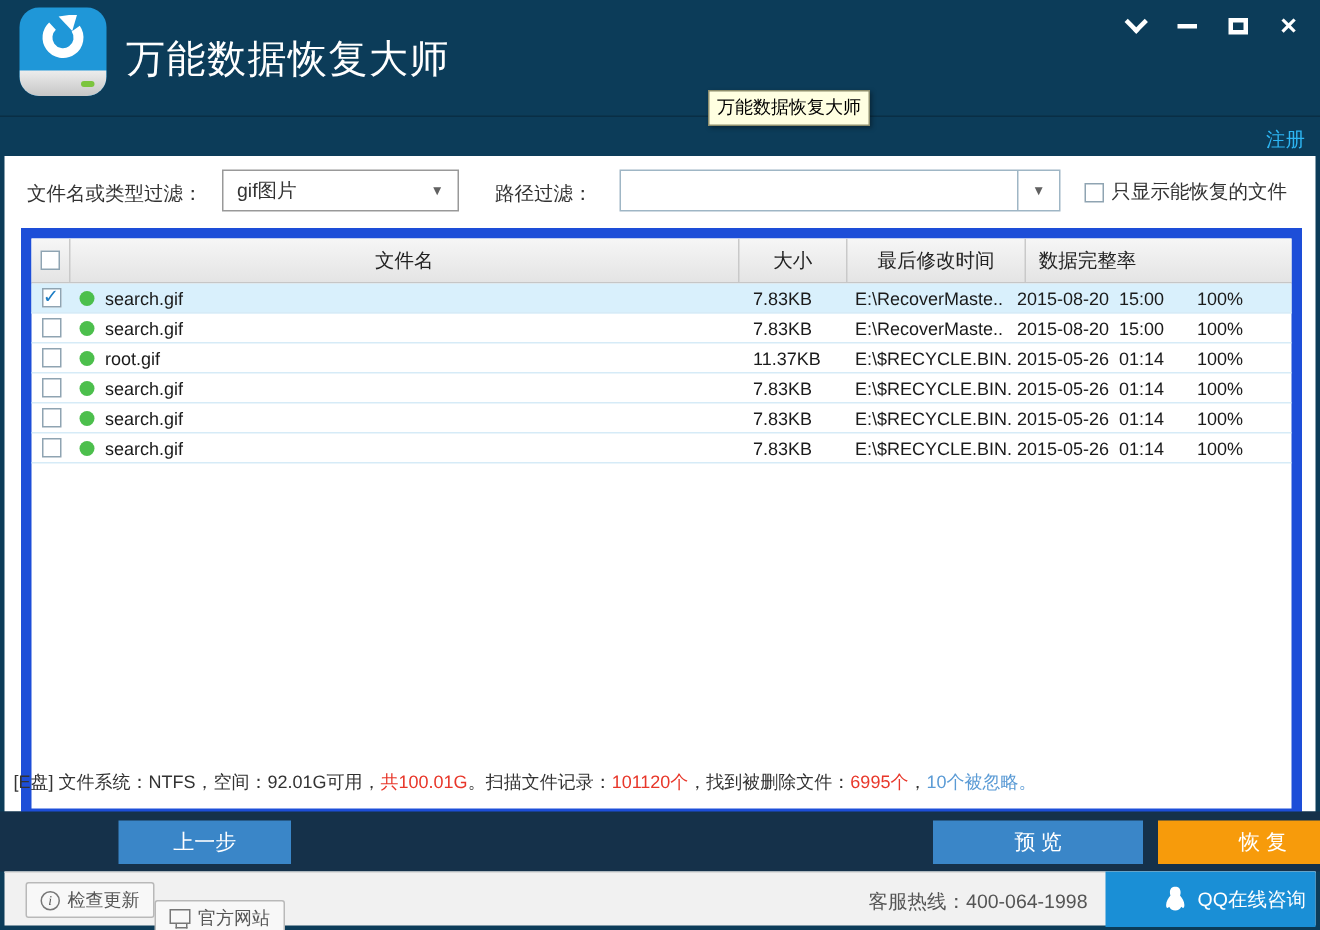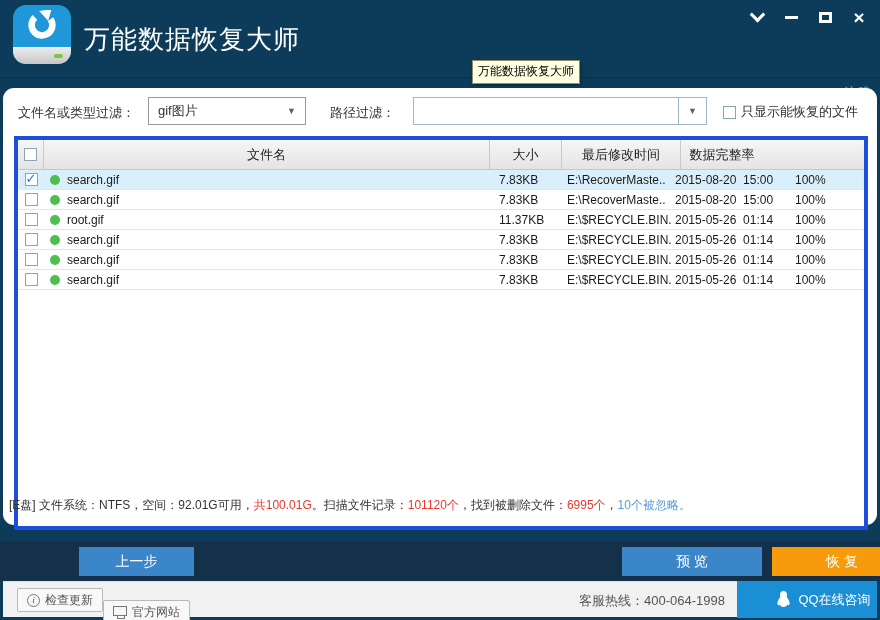--- a/index.html
+++ b/index.html
@@ -18,36 +18,36 @@
   .chevron-down { width:11px; height:11px; border-right:3px solid #fff; border-bottom:3px solid #fff; transform:rotate(45deg) translate(-2px,-2px); }
   .min-bar { width:13px; height:3px; background:#fff; }
   .max-box { width:13px; height:11px; border:3px solid #fff; }
   .close-x { color:#fff; font-size:19px; font-weight:bold; line-height:1; }
   .register-link { position:absolute; right:10px; top:84px; color:#2db5f2; font-size:13px; cursor:pointer; }
 
   
   .tooltip { position:absolute; left:472px; top:60px; background:#ffffe1; border:1px solid #8e8e6d; padding:2px 5px 3px 5px; font-size:12px; color:#000; z-index:9; box-shadow:1px 1px 3px rgba(0,0,0,.35); white-space:nowrap; }
 
   
-  .content { position:absolute; left:3px; top:88px; width:874px; height:437px; background:#ffffff;border-radius:11px; }
+  .content { position:absolute; left:3px; top:104px; width:874px; height:437px; background:#ffffff; }
   .filter-row { position:absolute; left:0; top:0; width:100%; height:46px; font-size:13px; color:#333; }
   .flabel { position:absolute; top:16px; white-space:nowrap; }
   .flabel-type { left:15px; }
   .flabel-path { left:327px; }
   .type-select { position:absolute; left:145px; top:9px; width:158px; height:28px; border:1px solid #999; background:#fff; display:flex; align-items:center; justify-content:space-between; padding:0 9px; cursor:pointer; }
   .dd-arrow { font-size:9px; color:#616161; }
   .path-combo { position:absolute; left:410px; top:9px; width:294px; height:28px; border:1px solid #9fb6c5; background:#fff; display:flex; }
   .path-input { flex:1; border:none; outline:none; padding:0 6px; font-size:13px; font-family:inherit; }
   .combo-btn { width:28px; border-left:1px solid #9fb6c5; display:flex; align-items:center; justify-content:center; cursor:pointer; background:#fff; }
   .chk-wrap { position:absolute; left:720px; top:15px; display:flex; align-items:center; gap:5px; cursor:pointer; }
   .checkbox { width:13px; height:13px; border:1px solid #8fa4b2; background:#fff; position:relative; flex:none; }
   .checkbox.checked::after { content:"✓"; position:absolute; left:0px; top:-3px; font-size:13px; font-weight:bold; color:#1d7dc4; }
 
   
-  .ftable { position:absolute; left:11px; top:48px; width:854px; height:394px; border:4px solid #1d4ed8; background:#fff; }
+  .ftable { position:absolute; left:11px; top:48px; width:854px; height:394px; border:7px solid #1d4ed8; background:#fff; }
   .thead { display:flex; height:30px; background:linear-gradient(#f6f6f6,#e4e4e4); border-bottom:1px solid #c6c6c6; font-size:13px; color:#222; }
   .th { display:flex; align-items:center; justify-content:center; border-right:1px solid #c9c9c9; height:100%; }
   .th:last-child { border-right:none; }
   .col-chk { width:26px; flex:none; }
   .col-name { width:446px; flex:none; }
   .col-size { width:72px; flex:none; }
   .col-path { width:109px; flex:none; }
   .col-mod { width:119px; flex:none; }
   .col-int { width:82px; flex:none; }
   .trow { display:flex; height:20px; align-items:center; border-bottom:1px solid #d6ebf7; font-size:12px; color:#1a1a1a; cursor:default; }

